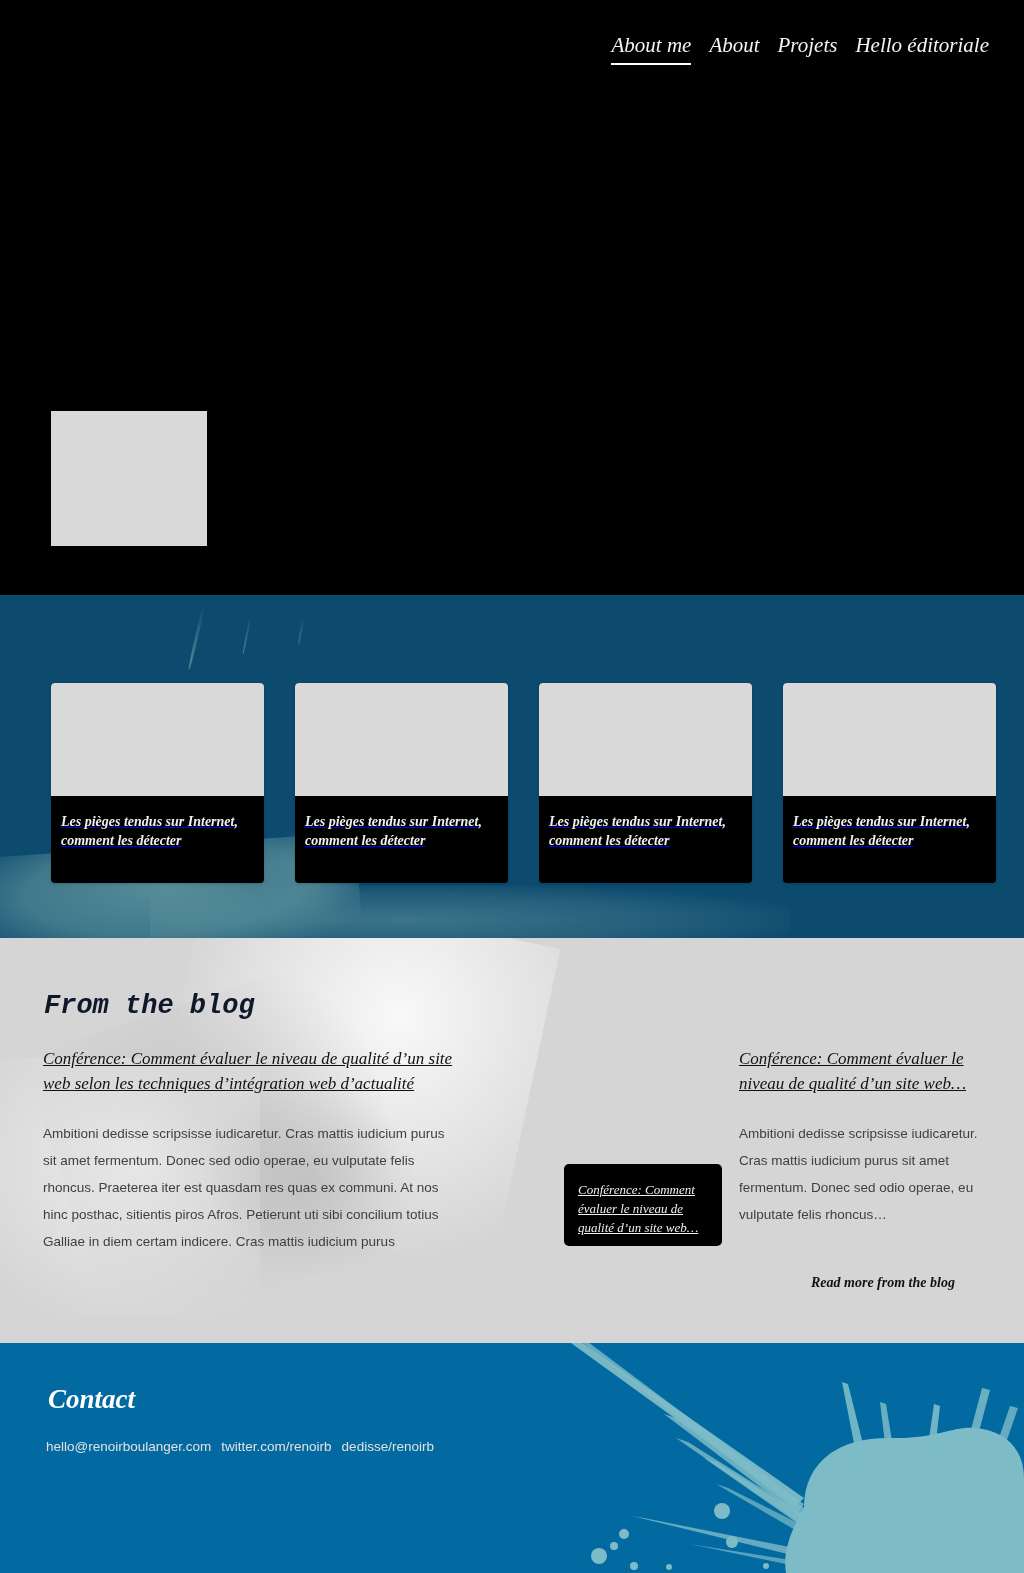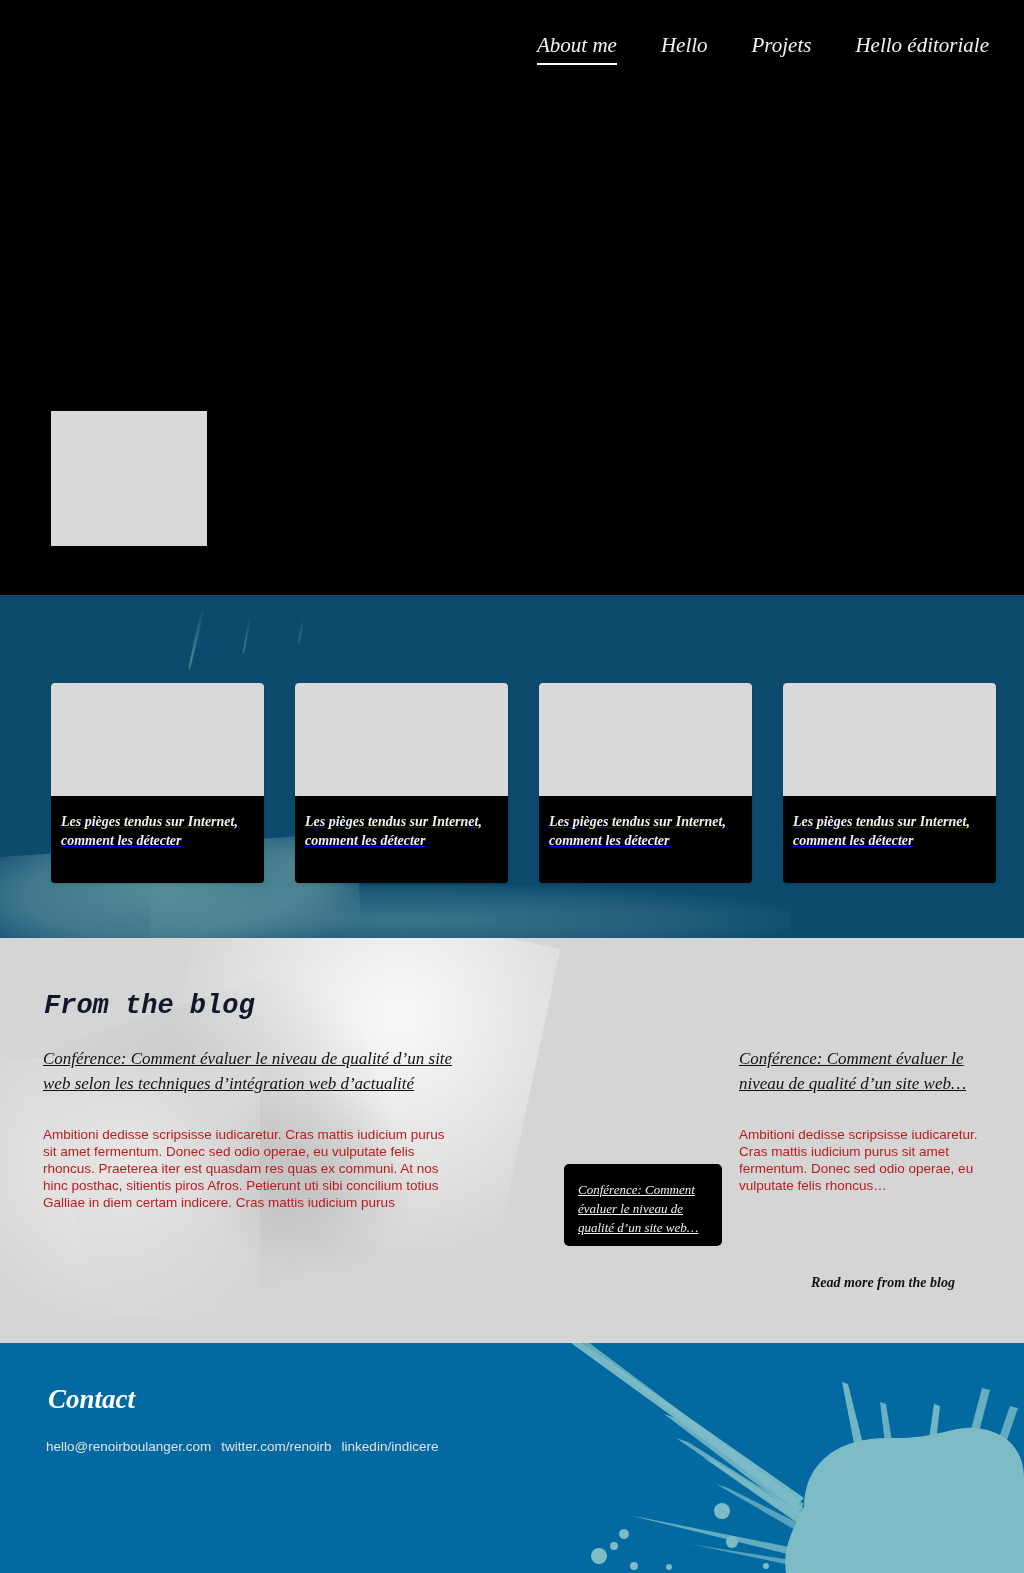--- a/index.html
+++ b/index.html
@@ -17,21 +17,21 @@
     position:relative;
     height:595px;
     background:#000;
     overflow:hidden;
   }
   .nav {
     position:absolute;
     top:33px; right:35px;
     display:flex;
     align-items:baseline;
-    gap:44px;
+    gap:18px;
   }
   .nav-item {
     font-family:"Liberation Serif", serif;
     font-style:italic;
     font-size:21px;
     color:#f4f4f4;
     line-height:1.2;
     text-decoration:none;
     white-space:nowrap;
     padding-bottom:5px;
@@ -212,24 +212,24 @@
     width:245px;
   }
   .post-title {
     font-family:"Liberation Serif", serif;
     font-style:italic;
     font-size:17px;
     line-height:25px;
     color:#111;
   }
   .post-body {
-    margin-top:30px;
+    margin-top:24px;
     font-size:13.5px;
-    line-height:17px;
-    color:#b91c1c;
+    line-height:27px;
+    color:#404040;
   }
   .mini-card {
     position:absolute;
     left:564px; top:226px;
     width:158px; height:82px;
     background:#000;
     border-radius:5px;
     padding:16px 14px;
     font-family:"Liberation Serif", serif;
     font-style:italic;
@@ -290,21 +290,21 @@
 </style>
 </head>
 <body>
 
 <div class="page">
 
   <header class="hero">
 
     <nav class="nav">
       <a class="nav-item active" href="#">About me</a>
-      <a class="nav-item" href="#">Hello</a>
+      <a class="nav-item" href="#">About</a>
       <a class="nav-item" href="#">Projets</a>
       <a class="nav-item" href="#">Hello éditoriale</a>
     </nav>
 
 
     <div class="hero-photo"></div>
   </header>
 
   <section class="projects">
     <div class="splash-a"></div>
@@ -364,21 +364,21 @@
   </section>
 
   <footer class="contact">
     <div class="contact-title-wrap">
       <h2 class="section-title-light">Contact</h2>
     </div>
 
     <div class="contact-links">
       <a class="contact-link" href="#">hello@renoirboulanger.com</a>
       <a class="contact-link" href="#">twitter.com/renoirb</a>
-      <a class="contact-link" href="#">linkedin/indicere</a>
+      <a class="contact-link" href="#">dedisse/renoirb</a>
     </div>
 
     <div class="splatter">
       <svg viewBox="0 0 520 265" xmlns="http://www.w3.org/2000/svg" preserveAspectRatio="none">
         <g fill="#7dbcc7">
 
           <path d="M300 200 C 300 150, 340 128, 390 130 C 430 131, 450 118, 470 120 C 500 122, 520 140, 520 170 L 520 265 L 282 265 C 278 240, 290 218, 300 200 Z"></path>
           <path d="M335 168 C 350 140, 372 135, 395 142 C 410 147, 404 160, 388 162 C 366 165, 350 178, 340 190 Z"></path>
 
           <path d="M38 14 L 60 22 L 300 190 L 292 198 Z" opacity=".95"></path>

